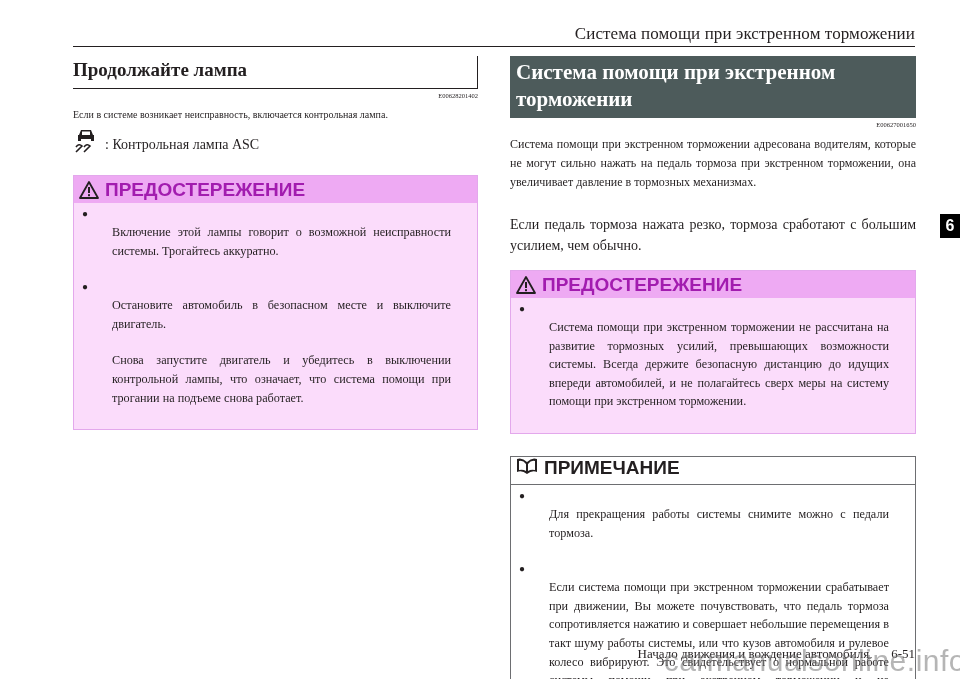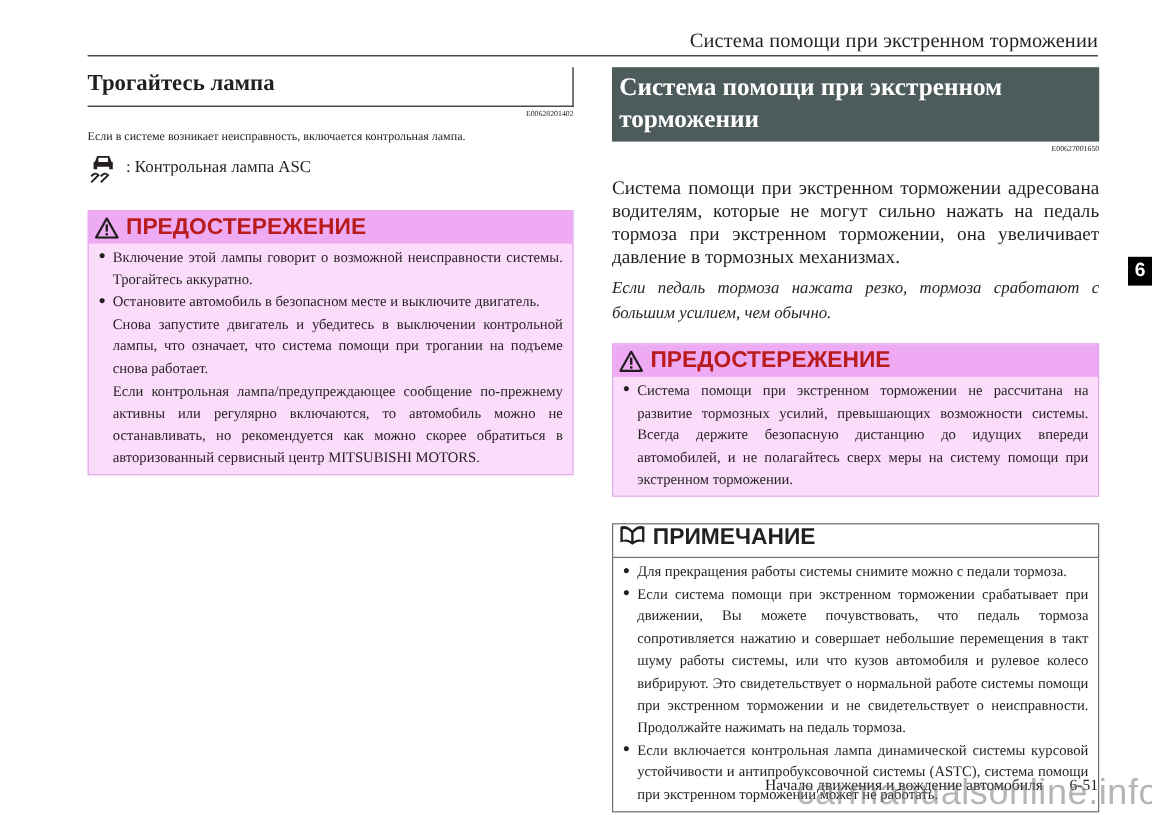--- a/index.html
+++ b/index.html
@@ -17,45 +17,45 @@
     .left-col { position: absolute; left: 73px; top: 56px; width: 405px; }
     .sec-title-wrap {
       position: relative; border-bottom: 1.5px solid #231f20; border-right: 1.5px solid #231f20;
       height: 32px;
     }
     .sec-title {
       font-weight: bold; font-size: 19px; position: absolute; left: 0; top: 3px;
     }
     .code { text-align: right; font-size: 6.5px; margin-top: 3px; color: #231f20; }
     .para { font-size: 10px; line-height: 20px; text-align: justify; margin-top: 6px; }
-    .lamp-row { display: flex; align-items: center; margin-top: 2px; font-size: 14px; }
+    .lamp-row { display: flex; align-items: flex-end; margin-top: 2px; font-size: 14px; }
     .lamp-row svg { margin-right: 6px; }
 
     .caution {
       border: 1.5px solid #e3a8ec; background: #fbdcfb; margin-top: 20px;
     }
     .caution-head {
       background: #eeaaf3; height: 27px; display: flex; align-items: center; padding-left: 5px;
-      font-family: "Liberation Sans", "DejaVu Sans", sans-serif; font-weight: bold; font-size: 19px; color: #b91c1c;
+      font-family: "Liberation Sans", "DejaVu Sans", sans-serif; font-weight: bold; font-size: 19px; color: #a21caf;
     }
     .caution-head svg { margin-right: 6px; }
     .items { padding: 2px 8px 4px 8px; }
     .item { display: flex; font-size: 12.2px; line-height: 18.6px; text-align: justify; }
     .bullet { width: 12px; flex: none; font-size: 10px; line-height: 18.6px; }
     .item-body { flex: 1; }
-    .item-body p { margin: 0; text-align: justify; }
+    .item-body p { margin: 18px; text-align: justify; }
 
     
     .right-col { position: absolute; left: 510px; top: 56px; width: 406px; }
     .banner {
       background: #4d5b5b; color: #ffffff; font-weight: bold; font-size: 21px; line-height: 27px;
       padding: 3px 6px 5px 6px; height: 54px;
     }
-    .r-para { font-size: 16px; line-height: 19px; text-align: justify; margin-top: 20px; }
-    .r-para2 { font-size: 14px; line-height: 21px; text-align: justify; margin-top: 6px; font-style: italic; }
+    .r-para { font-size: 12px; line-height: 19px; text-align: justify; margin-top: 7px; }
+    .r-para2 { font-size: 14px; line-height: 21px; text-align: justify; margin-top: 22px; }
 
     .note {
       border: 1.5px solid #6d6e71; margin-top: 22px; background: #ffffff;
     }
     .note-head {
       height: 27px; display: flex; align-items: flex-start; padding-left: 5px; border-bottom: 1px solid #6d6e71;
       font-family: "Liberation Sans", "DejaVu Sans", sans-serif; font-weight: bold; font-size: 19px;
     }
     .note-head svg { margin-right: 6px; }
 
@@ -75,21 +75,21 @@
 </head>
 <body>
 
 <div class="running-title">Система помощи при экстренном торможении</div>
 <div class="top-rule"></div>
 
 <div class="chapter-tab">6</div>
 
 <div class="left-col">
   <div class="sec-title-wrap">
-    <div class="sec-title">Трогайтесь лампа</div>
+    <div class="sec-title">Продолжайте лампа</div>
   </div>
   <div class="code">E00628201402</div>
   <div class="para">Если в системе возникает неисправность, включается контрольная лампа.</div>
   <div class="lamp-row">
     <svg width="26" height="26" viewBox="0 0 26 26">
       <path d="M8 3 h10 l2 5 h1 v6 h-3 v-2 h-10 v2 h-3 v-6 h1 z" fill="#231f20"></path>
       <rect x="9" y="4.5" width="8" height="3.5" fill="#fff"></rect>
       <path d="M3 20 q3 -4 6 -1 q-3 3 -6 6" fill="none" stroke="#231f20" stroke-width="1.6"></path>
       <path d="M11 20 q3 -4 6 -1 q-3 3 -6 6" fill="none" stroke="#231f20" stroke-width="1.6"></path>
     </svg>
@@ -110,21 +110,20 @@
         <span class="bullet">●</span>
         <div class="item-body">
           <p>Включение этой лампы говорит о возможной неисправности системы. Трогайтесь аккуратно.</p>
         </div>
       </div>
       <div class="item">
         <span class="bullet">●</span>
         <div class="item-body">
           <p>Остановите автомобиль в безопасном месте и выключите двигатель.</p>
           <p>Снова запустите двигатель и убедитесь в выключении контрольной лампы, что означает, что система помощи при трогании на подъеме снова работает.</p>
-          <p>Если контрольная лампа/предупреждающее сообщение по-прежнему активны или регулярно включаются, то автомобиль можно не останавливать, но рекомендуется как можно скорее обратиться в авторизованный сервисный центр MITSUBISHI MOTORS.</p>
         </div>
       </div>
     </div>
   </div>
 </div>
 
 <div class="right-col">
   <div class="banner">Система помощи при экстренном торможении</div>
   <div class="code">E00627001650</div>
   <div class="r-para">Система помощи при экстренном торможении адресована водителям, которые не могут сильно нажать на педаль тормоза при экстренном торможении, она увеличивает давление в тормозных механизмах.</div>

